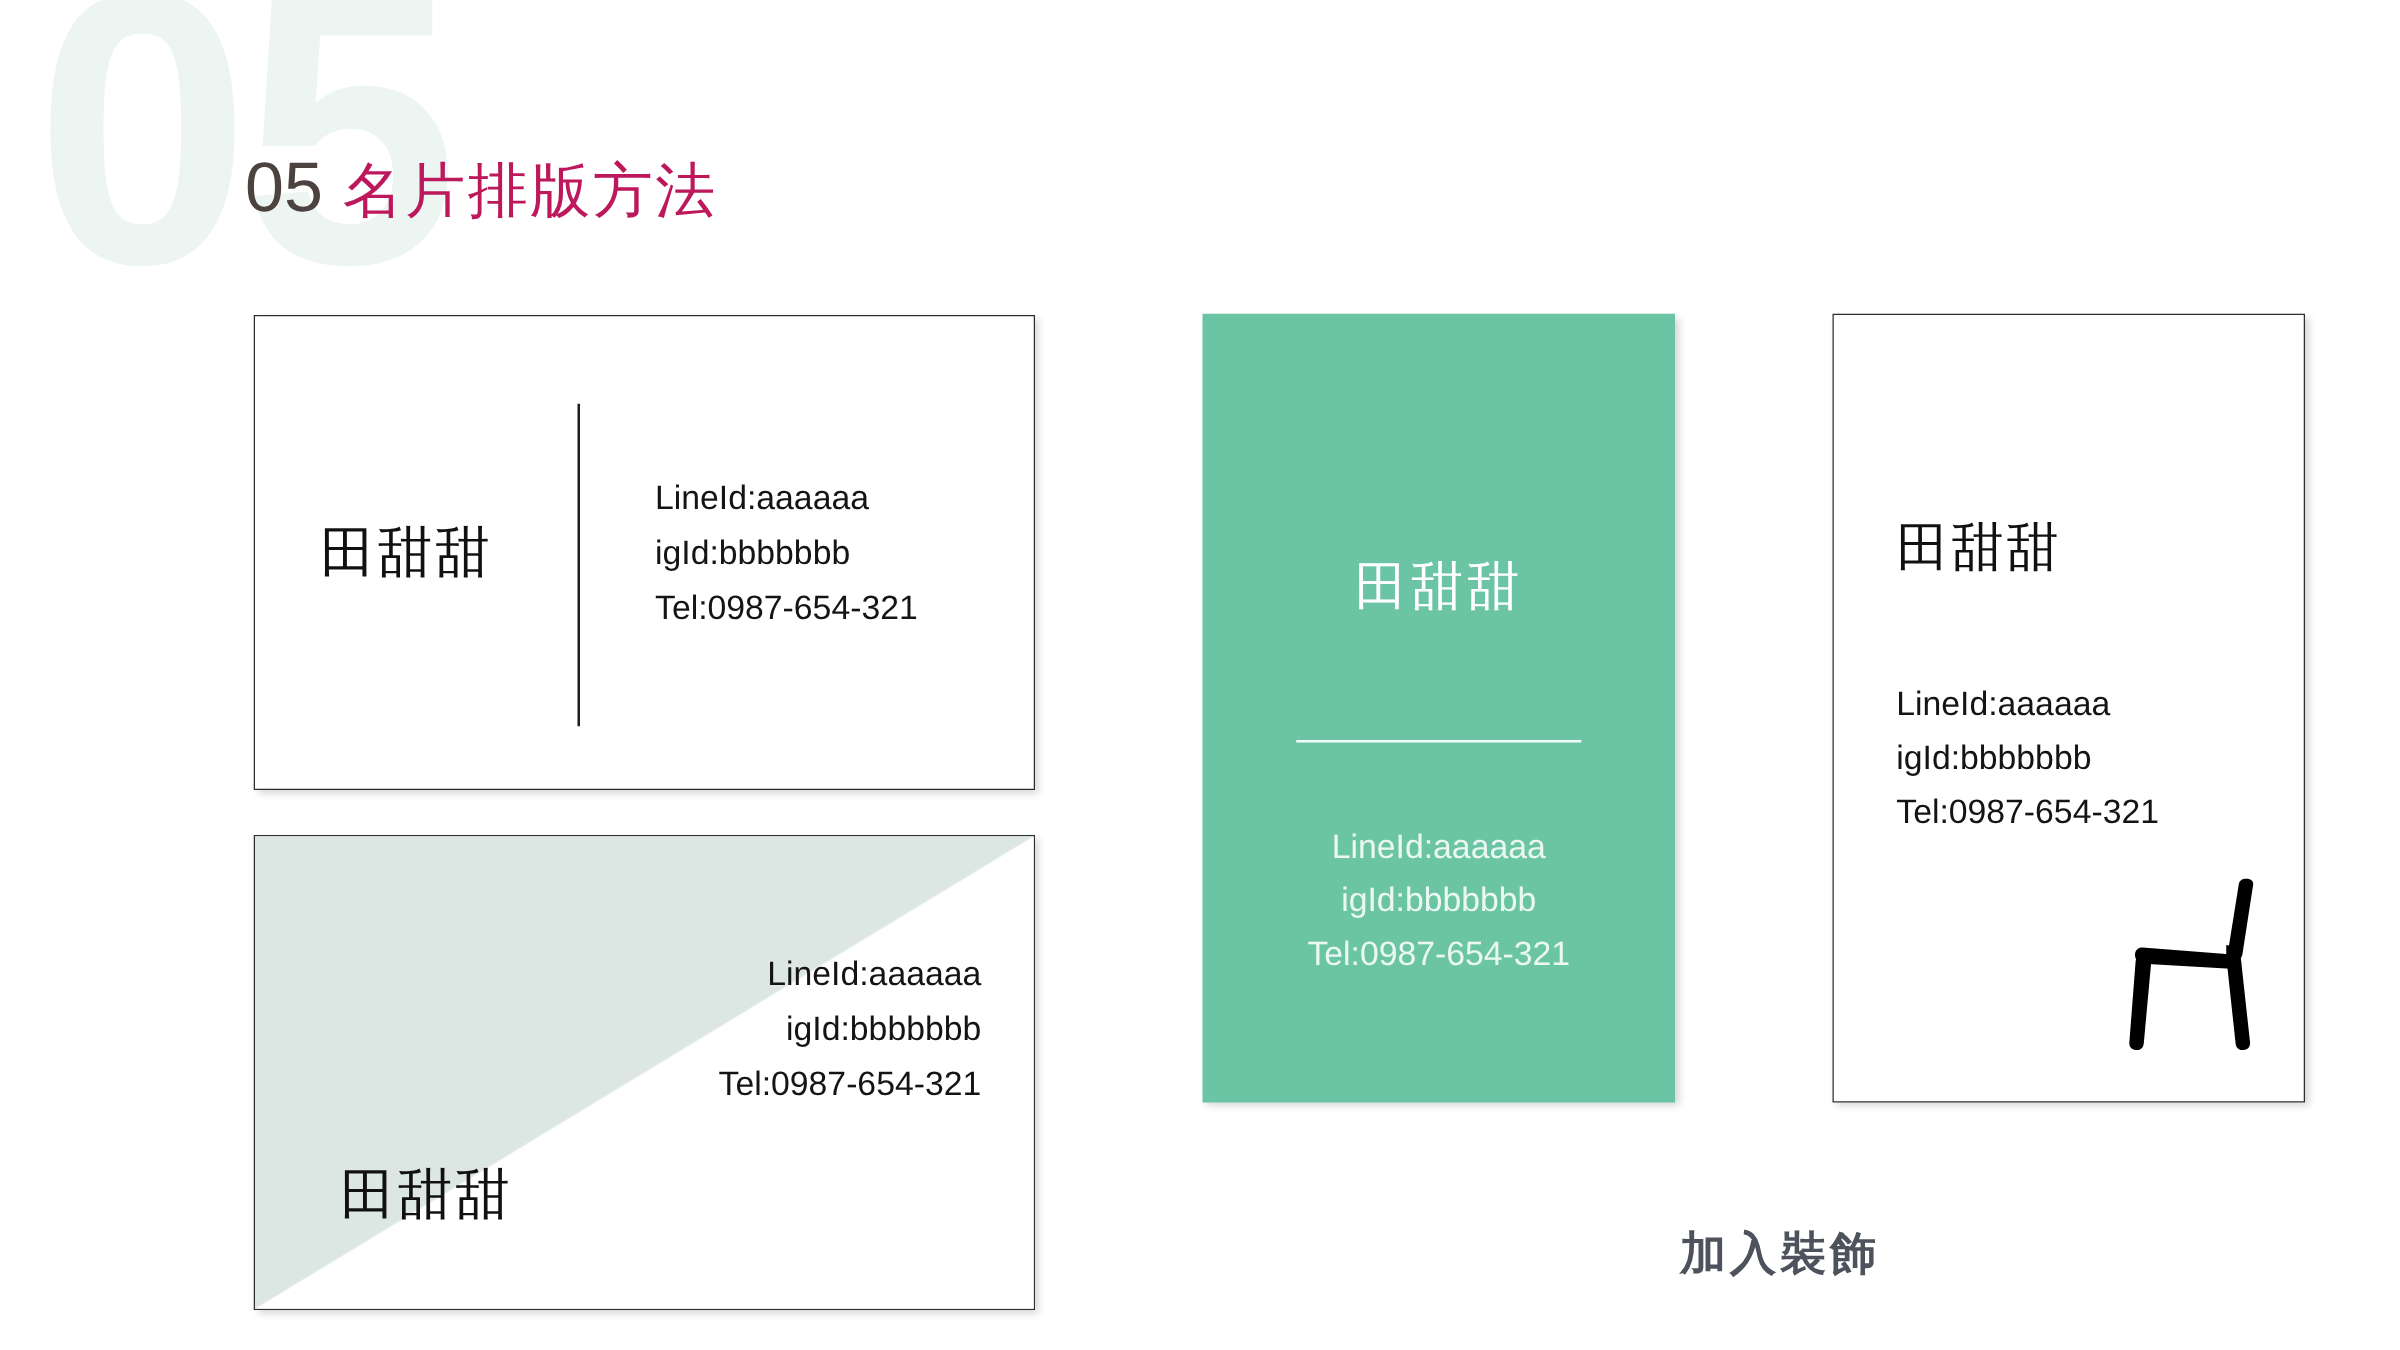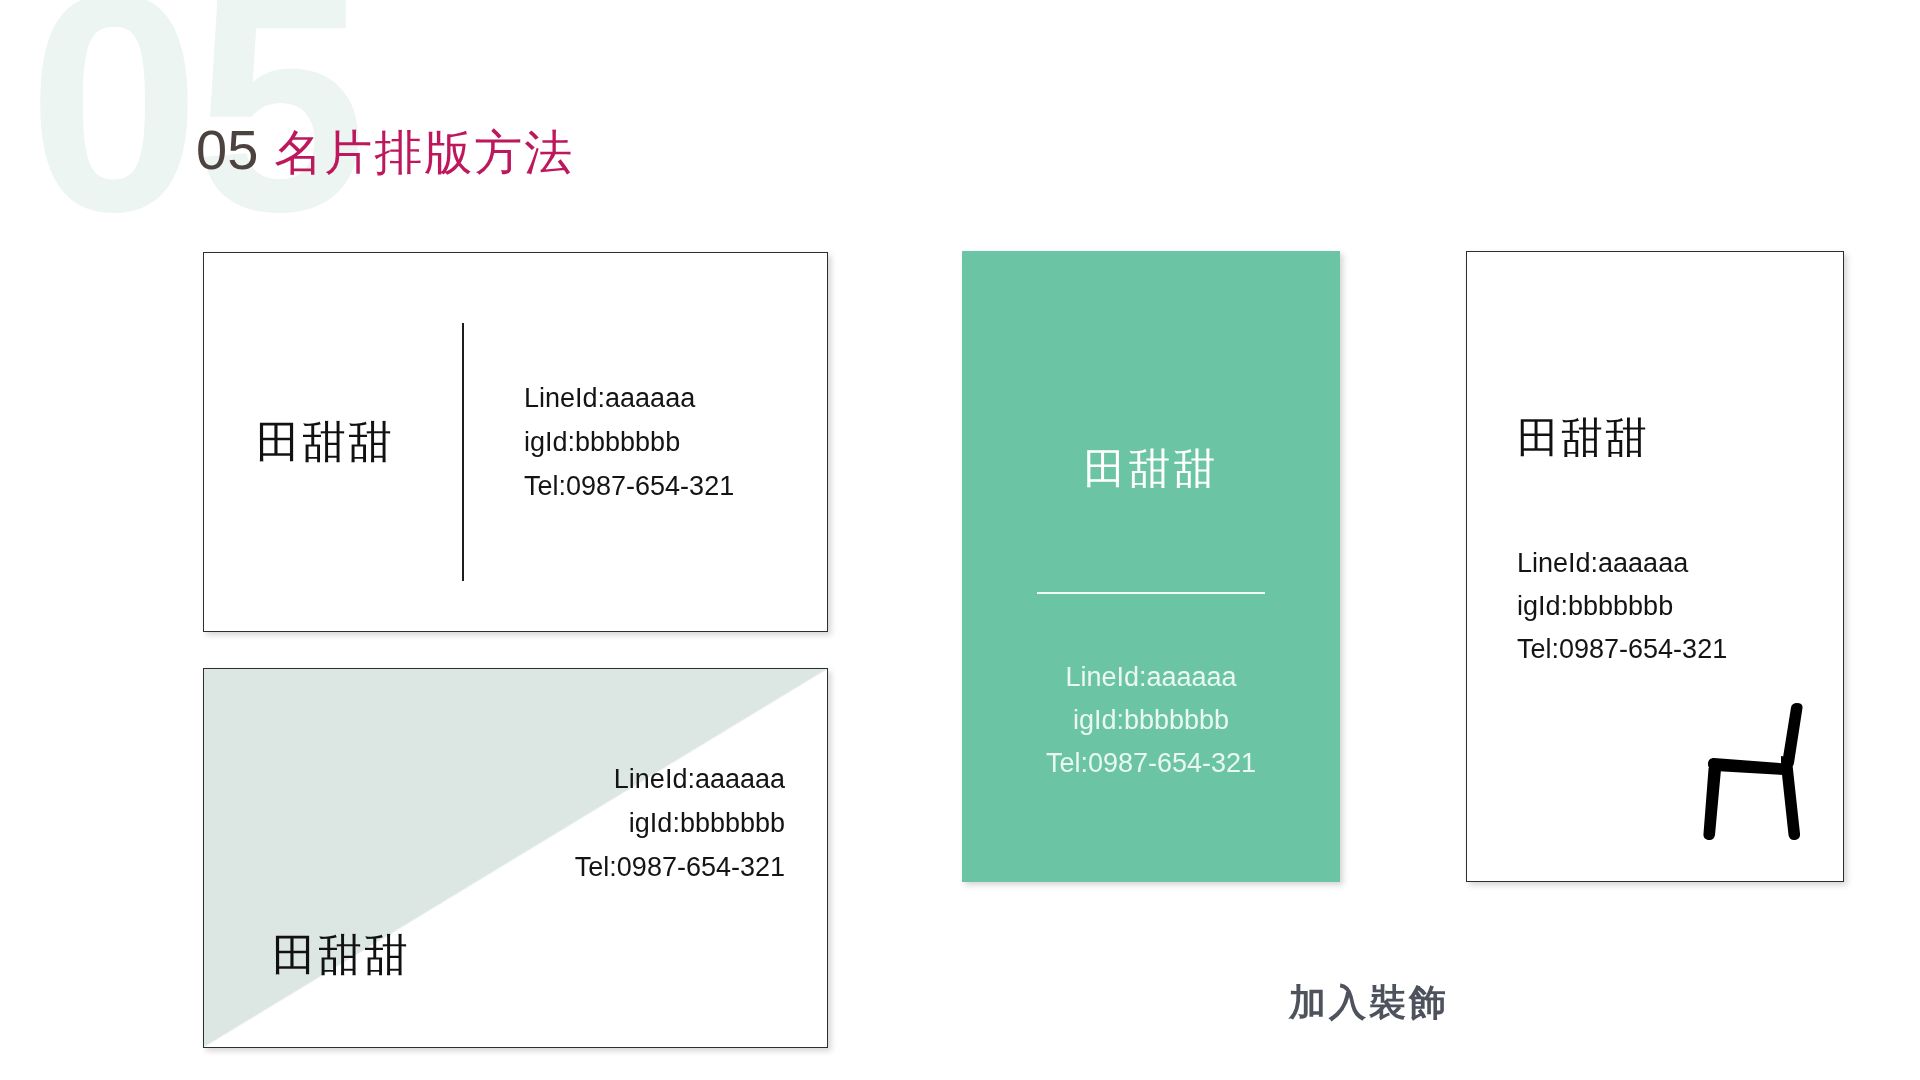--- a/index.html
+++ b/index.html
@@ -208,21 +208,21 @@
     position: absolute;
     right: 26px;
     bottom: 40px;
     width: 124px;
     height: 140px;
   }
 
   
   .caption {
     position: absolute;
-    left: 1289px;
+    left: 1344px;
     top: 978px;
     font-size: 37px;
     font-weight: 700;
     letter-spacing: 3px;
     color: #4e525c;
     white-space: nowrap;
     z-index: 3;
   }
 </style>
 </head>

